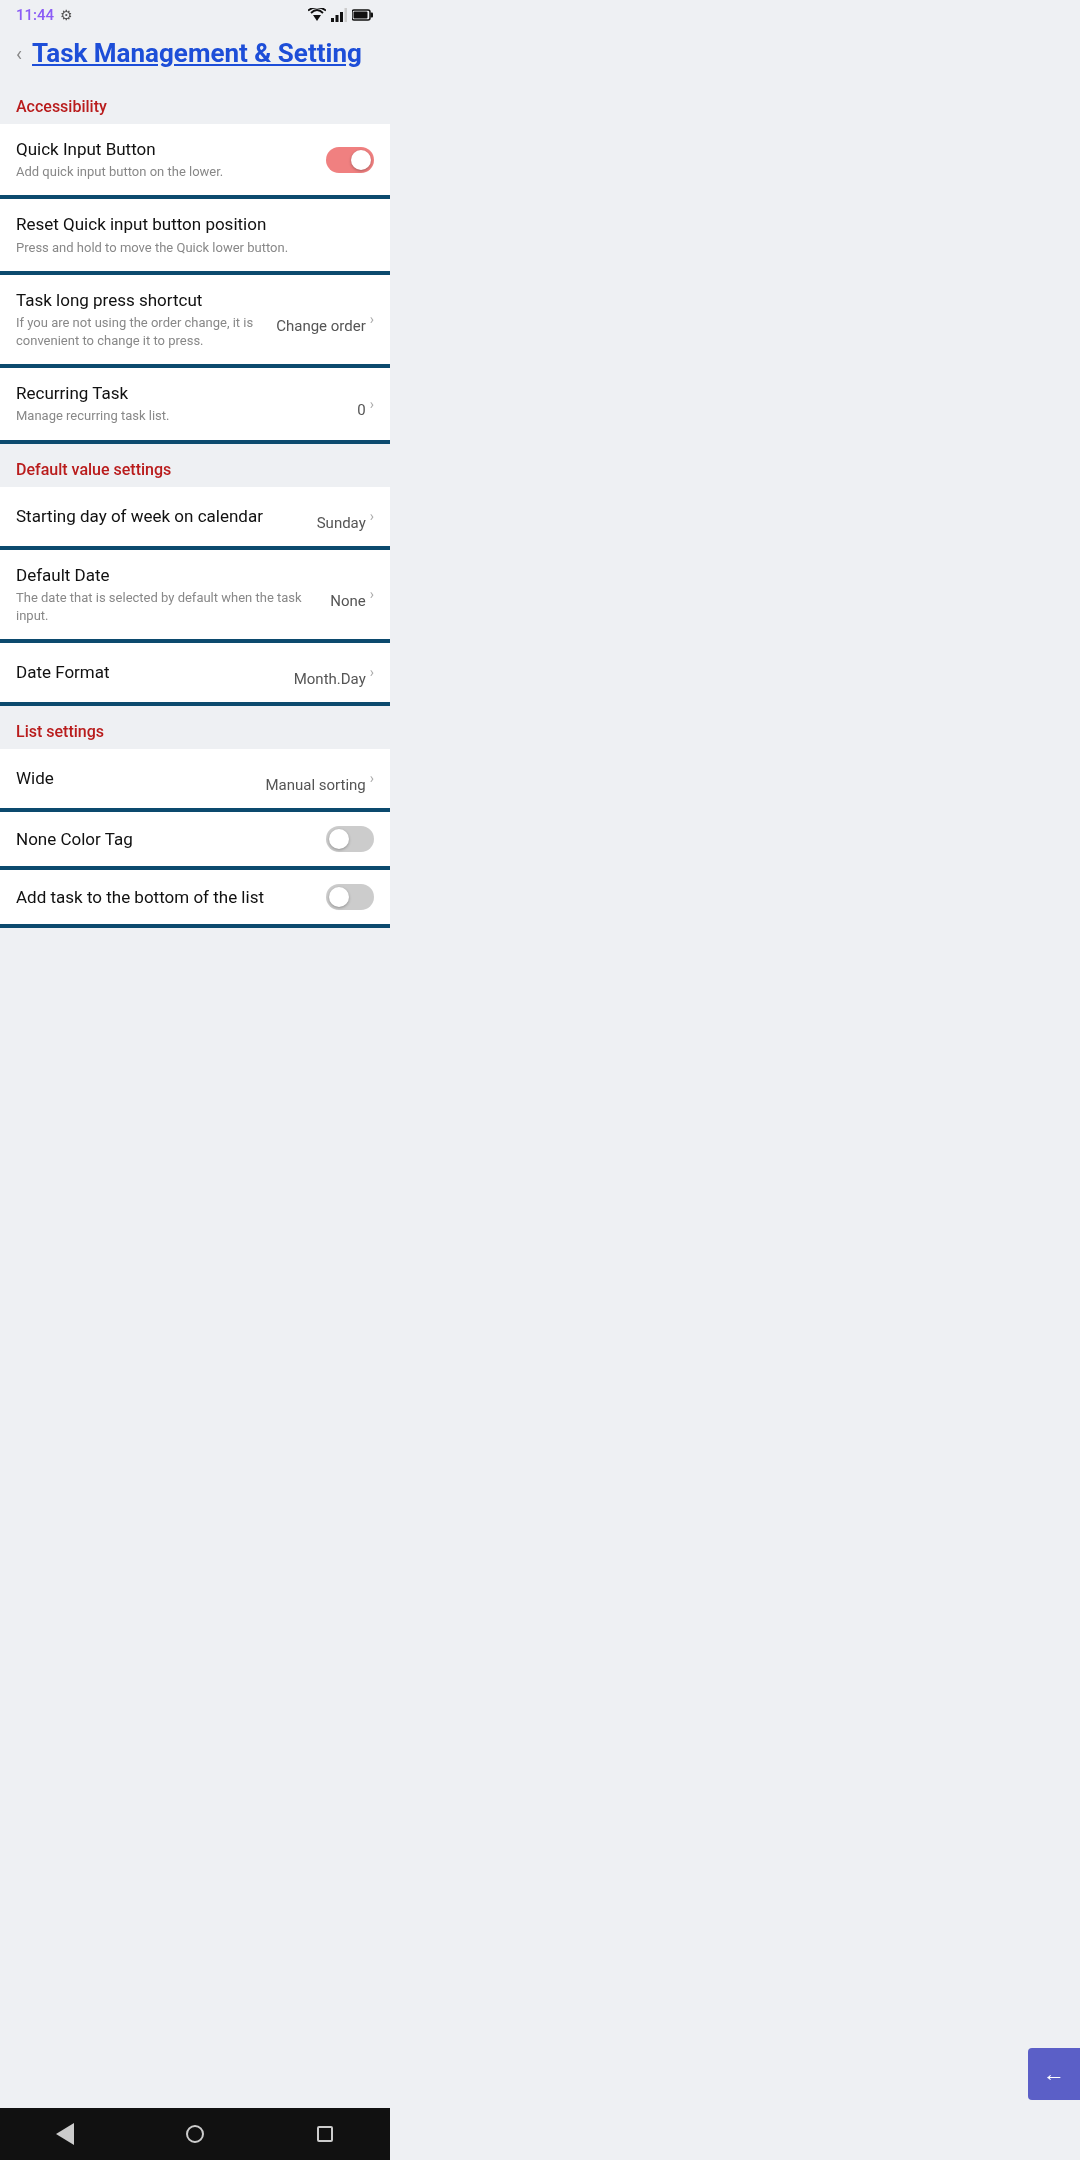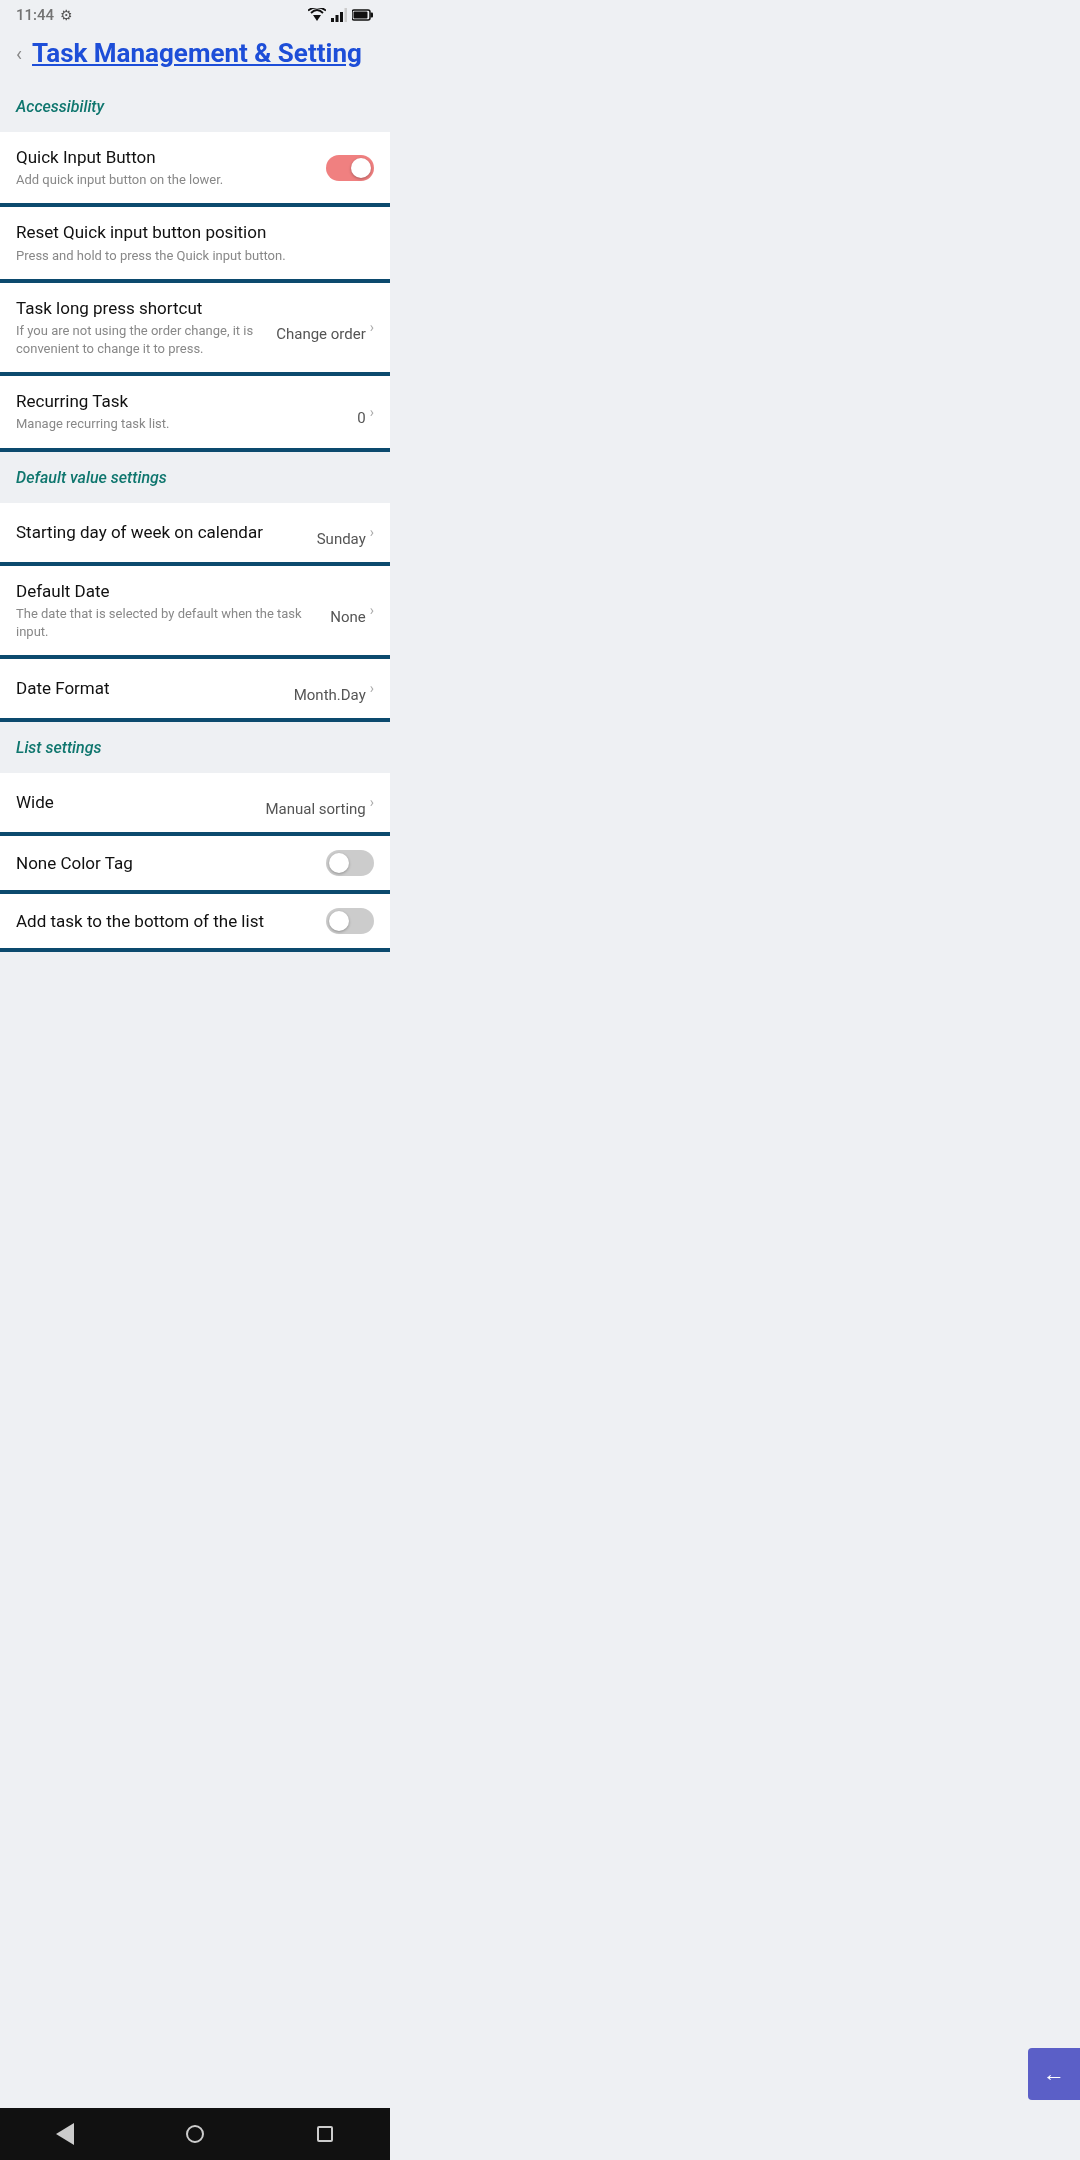--- a/index.html
+++ b/index.html
@@ -20,21 +20,21 @@
     .status-bar {
       display: flex;
       justify-content: space-between;
       align-items: center;
       padding: 6px 16px 4px;
       background: #eef0f3;
     }
     .status-time {
       font-size: 15px;
       font-weight: 500;
-      color: #737373;
+      color: #8b5cf6;
     }
     .status-icons {
       display: flex;
       align-items: center;
       gap: 5px;
     }
     .status-gear {
       font-size: 14px;
       color: #555;
     }
@@ -55,25 +55,24 @@
     .header-title {
       font-size: 26px;
       font-weight: 700;
       color: #1d4ed8;
       line-height: 1.2;
       text-decoration: underline;
     }
 
     
     .section-label {
-      padding: 16px 16px 16px;
+      padding: 16px 16px 8px;
       font-size: 16px;
       font-weight: 500;
-      color: #0f766e;
-      font-style: italic;
+      color: #b91c1c;
     }
 
     
     .list-item {
       display: flex;
       align-items: center;
       justify-content: space-between;
       padding: 14px 16px;
       background: #fff;
       border-bottom: 4px solid #0c4a6e;
@@ -254,21 +253,21 @@
       <div class="list-item-right">
         <div class="toggle on">
           <div class="toggle-track"></div>
           <div class="toggle-thumb"></div>
         </div>
       </div>
     </div>
     <div class="list-item">
       <div class="list-item-left">
         <div class="list-item-title">Reset Quick input button position</div>
-        <div class="list-item-subtitle">Press and hold to press the Quick input button.</div>
+        <div class="list-item-subtitle">Press and hold to move the Quick lower button.</div>
       </div>
       <div class="list-item-right"></div>
     </div>
     <div class="list-item">
       <div class="list-item-left">
         <div class="list-item-title">Task long press shortcut</div>
         <div class="list-item-subtitle">If you are not using the order change, it is convenient to change it to press.</div>
       </div>
       <div class="list-item-right">
         <span class="list-item-value">Change order</span>

